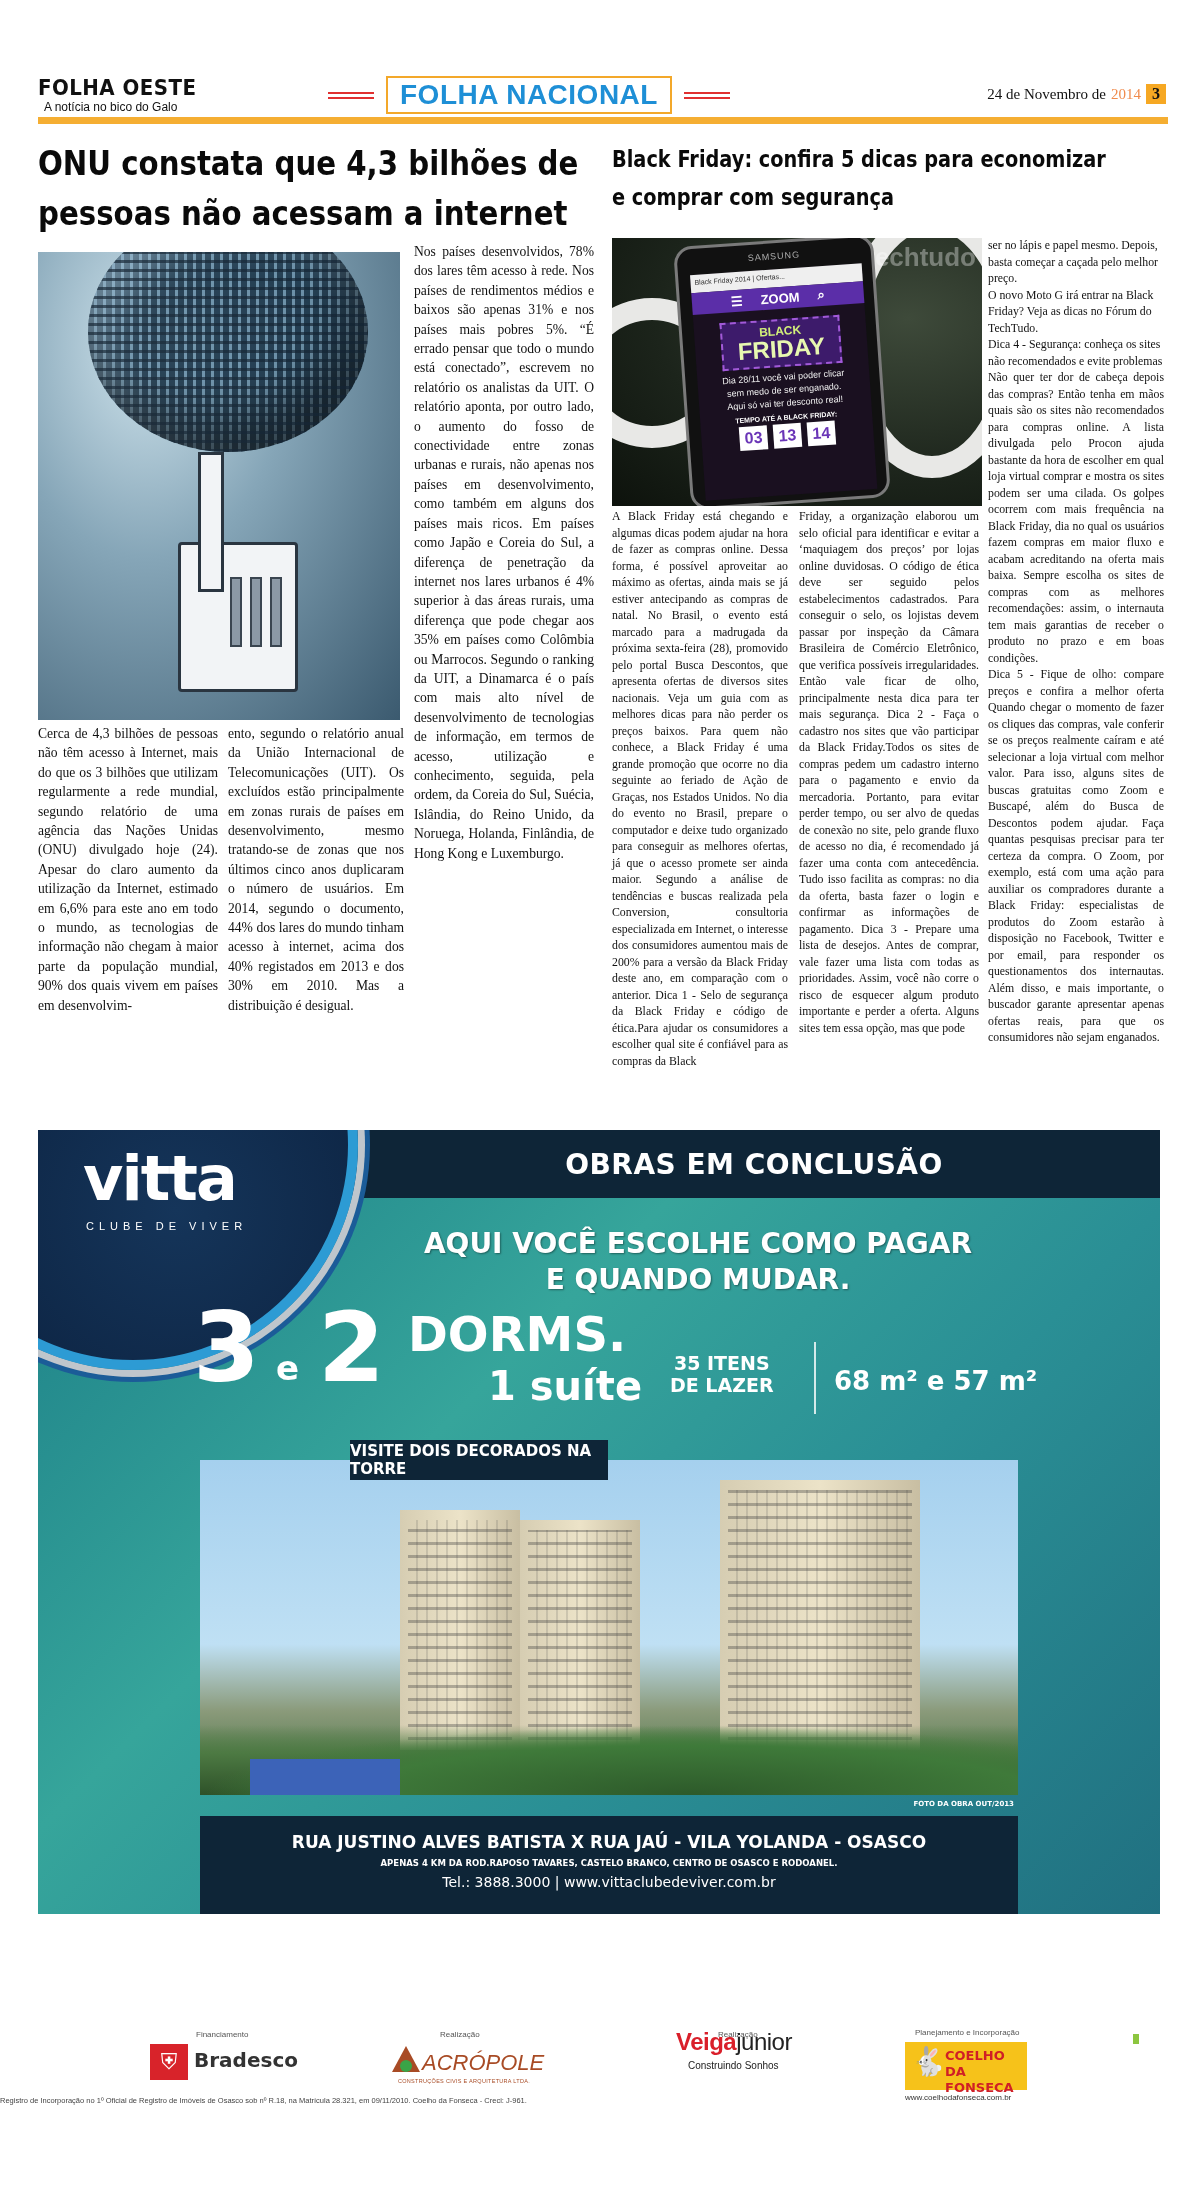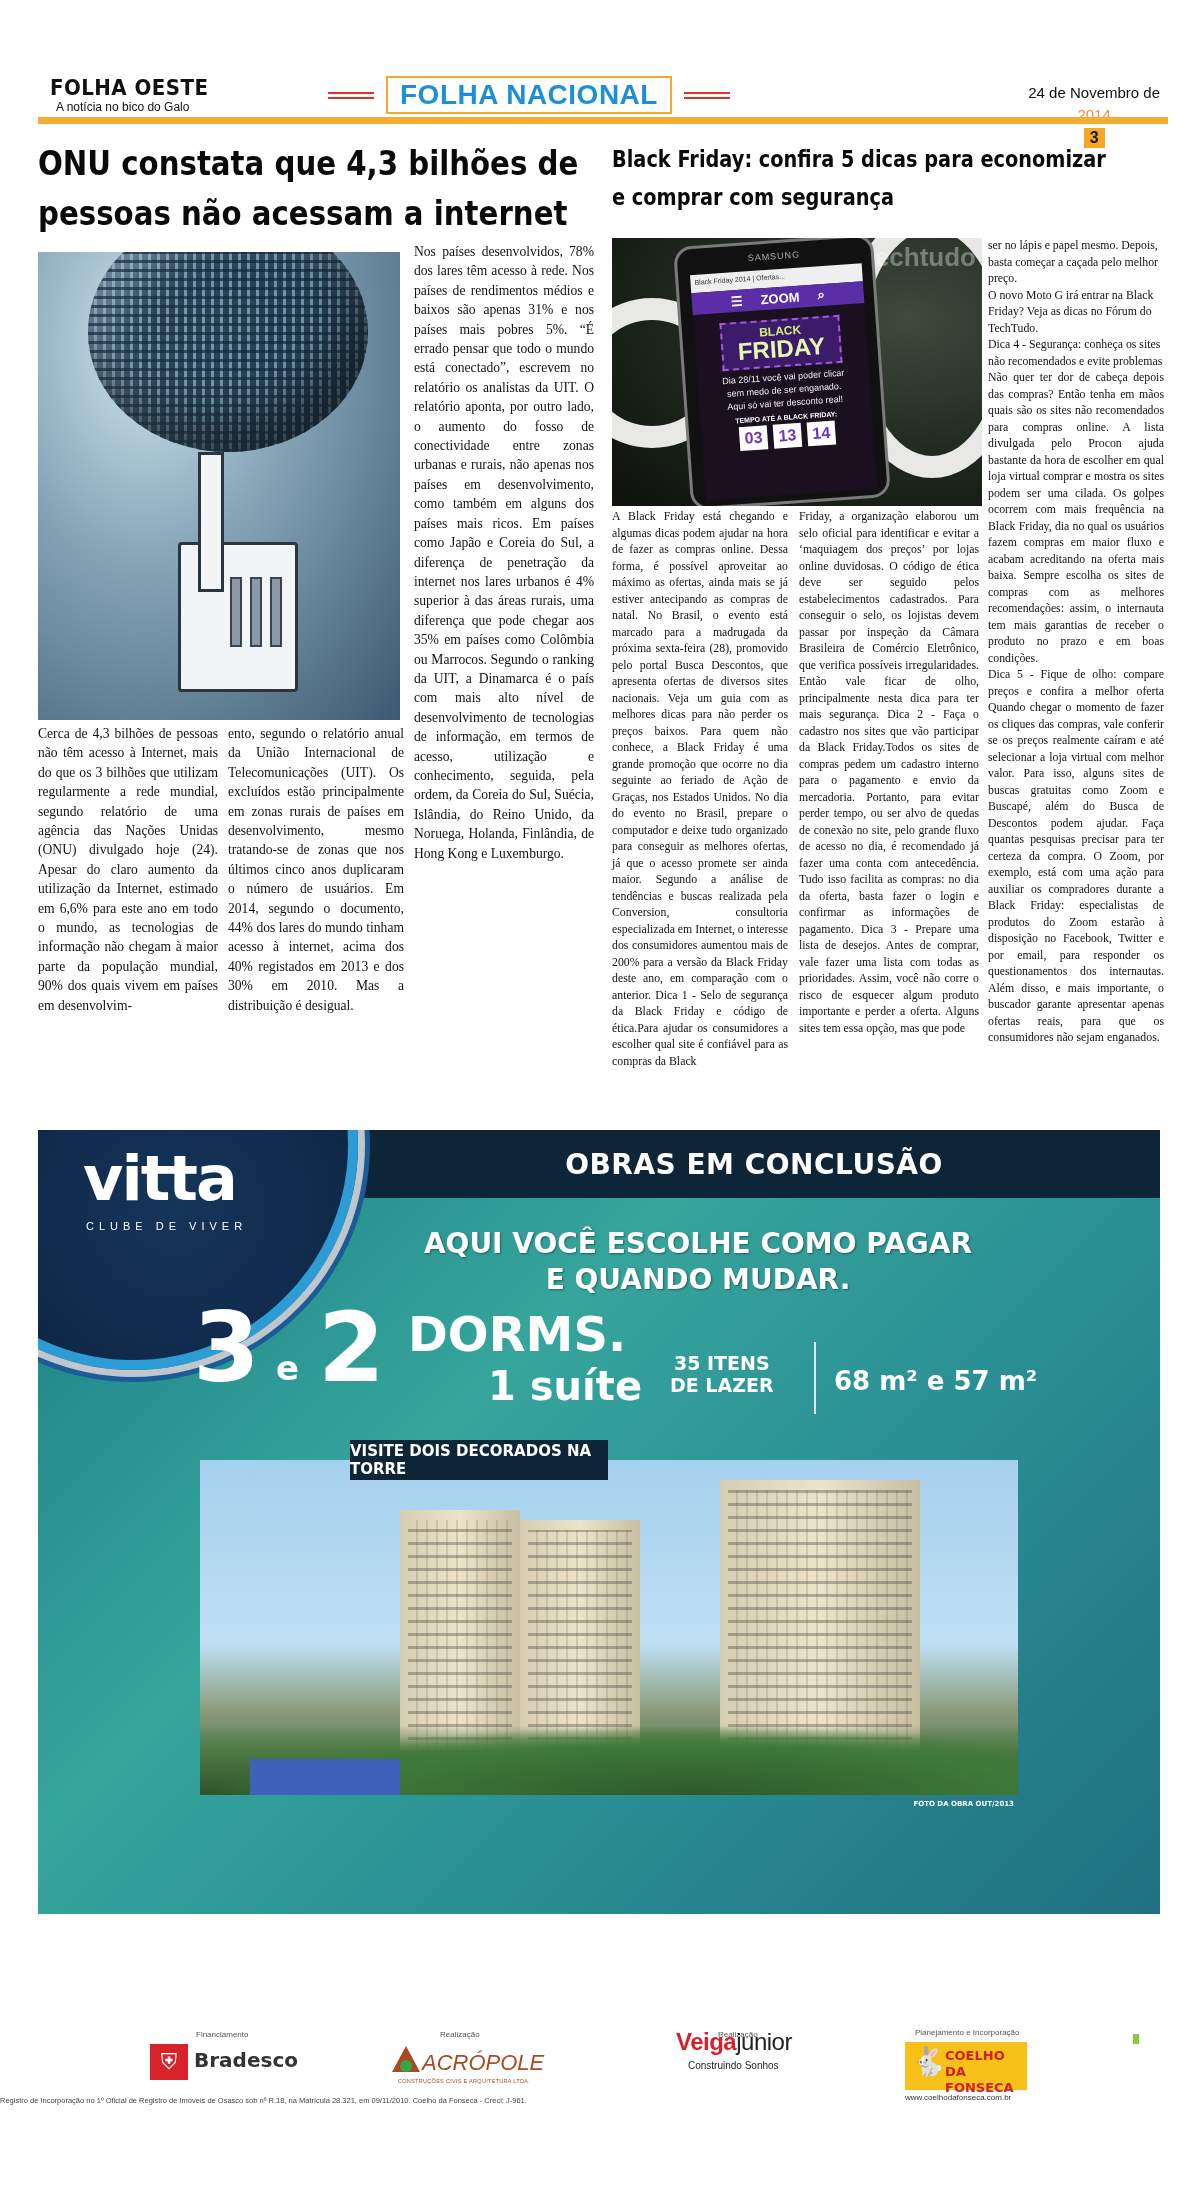--- a/index.html
+++ b/index.html
@@ -1,27 +1,27 @@
 <!DOCTYPE html>
 <html><head>
 <meta charset="utf-8">
 <style>
   * { box-sizing: border-box; margin: 0; padding: 0; }
   html, body { width: 1195px; height: 2185px; background: #fff; overflow: hidden; }
   body { position: relative; font-family: "Liberation Serif", serif; color: #111; }
 
   
   .masthead { position: absolute; left: 38px; top: 72px; width: 1130px; height: 52px; }
-  .brand { position: absolute; left: 12px; top: 4px; }
+  .brand { position: absolute; left: 0; top: 4px; }
   .brand-name { font-family: "DejaVu Sans", sans-serif; font-weight: 900; font-size: 22px; letter-spacing: 0.5px; line-height: 24px; color: #111; transform: scaleX(0.9); transform-origin: left; }
   .brand-tag { font-family: "Liberation Sans", sans-serif; font-size: 12px; margin-left: 6px; line-height: 14px; }
   .section-wrap { position: absolute; left: 290px; top: 4px; display: flex; align-items: center; gap: 12px; }
   .dash { width: 46px; height: 7px; border-top: 2px solid #e03030; border-bottom: 2px solid #e03030; }
   .section-box { border: 2px solid #f3a82a; padding: 2px 12px; font-family: "Liberation Sans", sans-serif; font-weight: 700; font-size: 28px; color: #1e8fd6; line-height: 30px; letter-spacing: 0.5px; }
-  .dateline { position: absolute; right: 8px; top: 12px; font-family: Liberation Sans, sans-serif; font-size: 15px; display: flex; align-items: center; gap: 5px; flex-direction: column; }
+  .dateline { position: absolute; right: 2px; top: 12px; font-family: Liberation Serif, serif; font-size: 15px; display: flex; align-items: center; gap: 5px; }
   .dateline .year { color: #f08a4b; }
   .page-num { background: #f6a823; font-weight: 700; padding: 1px 6px; font-size: 16px; }
   .orange-rule { position: absolute; left: 38px; top: 117px; width: 1130px; height: 7px; background: #f5ae32; }
 
   
   .headline { position: absolute; font-family: "DejaVu Sans", sans-serif; font-weight: 900; color: #0a0a0a; transform-origin: left top; }
   .h1 { left: 38px; top: 138px; font-size: 34px; line-height: 50px; transform: scaleX(0.86); width: 680px; }
   .h2 { left: 612px; top: 140px; font-size: 23px; line-height: 38px; transform: scaleX(0.84); width: 680px; }
 
   
@@ -227,20 +227,25 @@
   <div class="area">68 m² e 57 m²</div>
   <div class="visite">VISITE DOIS DECORADOS NA TORRE</div>
   <div class="ad-photo">
     <div class="tower" style="left:200px;top:50px;width:120px;height:240px;"></div>
     <div class="tower" style="left:320px;top:60px;width:120px;height:230px;"></div>
     <div class="tower" style="left:520px;top:20px;width:200px;height:270px;"></div>
     <div class="trees"></div>
     <div class="shed"></div>
   </div>
   <div class="foto-cred">FOTO DA OBRA OUT/2013</div>
+  <div class="ad-bottom">
+    <div class="addr1">RUA JUSTINO ALVES BATISTA X RUA JAÚ - VILA YOLANDA - OSASCO</div>
+    <div class="addr2">APENAS 4 KM DA ROD.RAPOSO TAVARES, CASTELO BRANCO, CENTRO DE OSASCO E RODOANEL.</div>
+    <div class="addr3">Tel.: 3888.3000 | www.vittaclubedeviver.com.br</div>
+  </div>
   <div class="ad-white"></div>
 </div>
 
 <div class="sponsor-label" style="left:196px;top:2030px;">Financiamento</div>
 <div class="bradesco-mark">⛨</div>
 <div class="bradesco-txt">Bradesco</div>
 
 <div class="sponsor-label" style="left:440px;top:2030px;">Realização</div>
 <div class="acropole-mark"></div>
 <div class="acropole-dot"></div>

